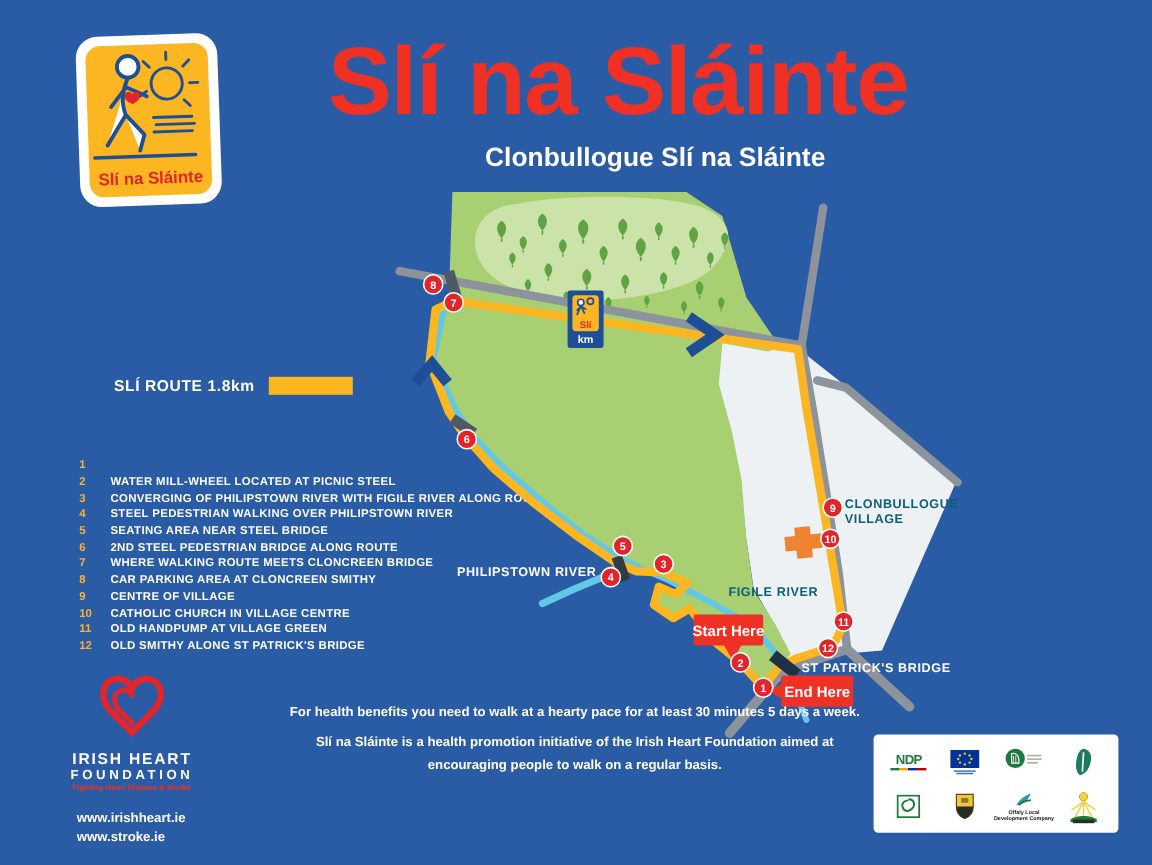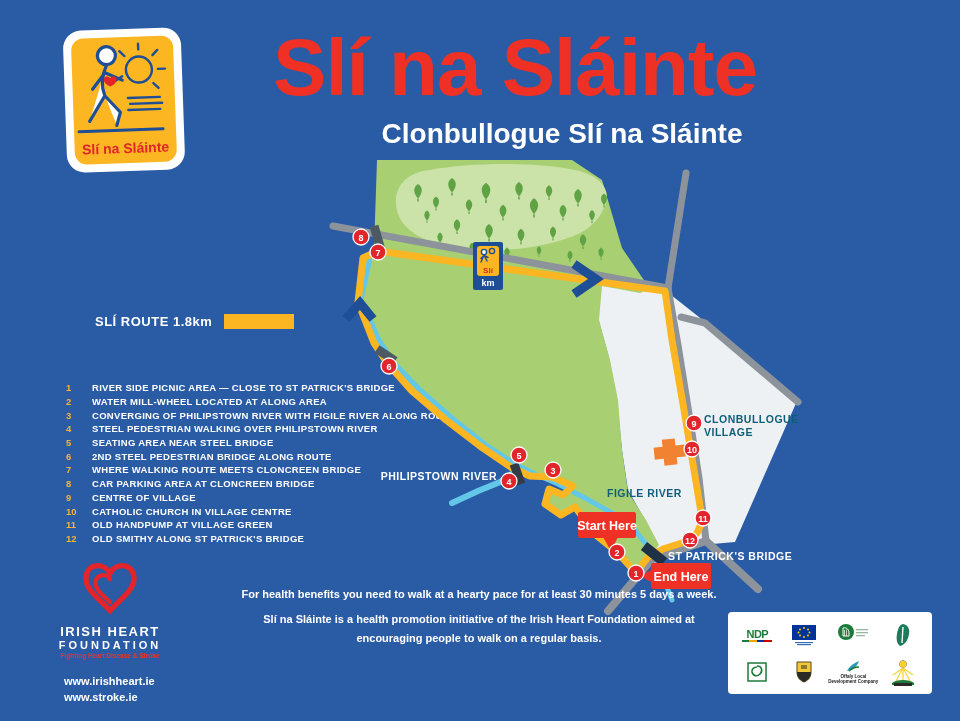--- a/index.html
+++ b/index.html
@@ -1,21 +1,21 @@
 <!DOCTYPE html>
 <html><head>
 <meta charset="utf-8">
 <style>
   html,body{margin:0;padding:0;}
   body{font-family:"Liberation Sans", sans-serif;}
   #poster{position:relative;width:960px;height:721px;background:#2a5ca6;overflow:hidden;}
   .abs{position:absolute;}
   
   #main-title{left:515px;top:22px;transform:translateX(-50%);color:#ee3124;font-size:80px;font-weight:bold;letter-spacing:-1px;white-space:nowrap;}
-  #sub-title{left:546px;top:118px;transform:translateX(-50%);color:#ffffff;font-size:28px;font-weight:bold;white-space:nowrap;margin-left:16px;}
+  #sub-title{left:546px;top:118px;transform:translateX(-50%);color:#ffffff;font-size:22px;font-weight:bold;white-space:nowrap;}
   
   #legend{left:95px;top:314px;display:flex;align-items:center;}
   #legend .lbl{color:#fff;font-weight:bold;font-size:13px;letter-spacing:.5px;white-space:nowrap;}
   #legend .bar{width:70px;height:15px;background:#fbb622;margin-left:12px;}
   
   #point-list{left:66px;top:381px;}
   .pt-row{display:flex;height:13.7px;align-items:center;}
   .pt-num{width:26px;color:#f9b233;font-size:9.5px;font-weight:bold;}
   .pt-lbl{color:#ffffff;font-size:9.5px;font-weight:bold;letter-spacing:.3px;white-space:nowrap;}
   
@@ -75,25 +75,24 @@
   <div class="abs" id="sub-title">Clonbullogue Slí na Sláinte</div>
 
   <div class="abs" id="legend">
     <span class="lbl">SLÍ ROUTE 1.8km</span>
     <span class="bar"></span>
   </div>
 
   <div class="abs" id="point-list">
     <div class="pt-row">
         <span class="pt-num">1</span>
-        <span class="pt-lbl">RIVER SIDE PICNIC AREA — CLOSE TO ST PATRICK'S BRIDGE</span>
       </div>
     <div class="pt-row">
         <span class="pt-num">2</span>
-        <span class="pt-lbl">WATER MILL-WHEEL LOCATED AT ALONG AREA</span>
+        <span class="pt-lbl">WATER MILL-WHEEL LOCATED AT PICNIC STEEL</span>
       </div>
     <div class="pt-row">
         <span class="pt-num">3</span>
         <span class="pt-lbl">CONVERGING OF PHILIPSTOWN RIVER WITH FIGILE RIVER ALONG ROUTE</span>
       </div>
     <div class="pt-row">
         <span class="pt-num">4</span>
         <span class="pt-lbl">STEEL PEDESTRIAN WALKING OVER PHILIPSTOWN RIVER</span>
       </div>
     <div class="pt-row">
@@ -103,21 +102,21 @@
     <div class="pt-row">
         <span class="pt-num">6</span>
         <span class="pt-lbl">2ND STEEL PEDESTRIAN BRIDGE ALONG ROUTE</span>
       </div>
     <div class="pt-row">
         <span class="pt-num">7</span>
         <span class="pt-lbl">WHERE WALKING ROUTE MEETS CLONCREEN BRIDGE</span>
       </div>
     <div class="pt-row">
         <span class="pt-num">8</span>
-        <span class="pt-lbl">CAR PARKING AREA AT CLONCREEN BRIDGE</span>
+        <span class="pt-lbl">CAR PARKING AREA AT CLONCREEN SMITHY</span>
       </div>
     <div class="pt-row">
         <span class="pt-num">9</span>
         <span class="pt-lbl">CENTRE OF VILLAGE</span>
       </div>
     <div class="pt-row">
         <span class="pt-num">10</span>
         <span class="pt-lbl">CATHOLIC CHURCH IN VILLAGE CENTRE</span>
       </div>
     <div class="pt-row">

